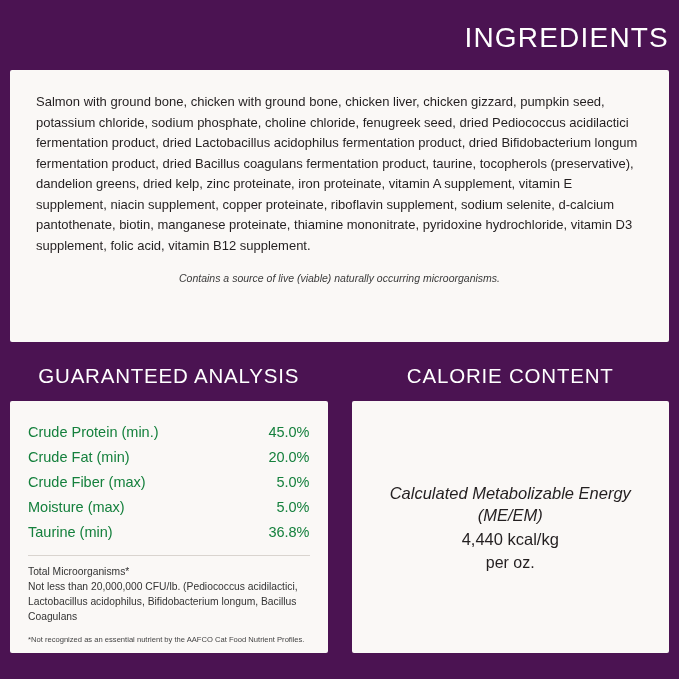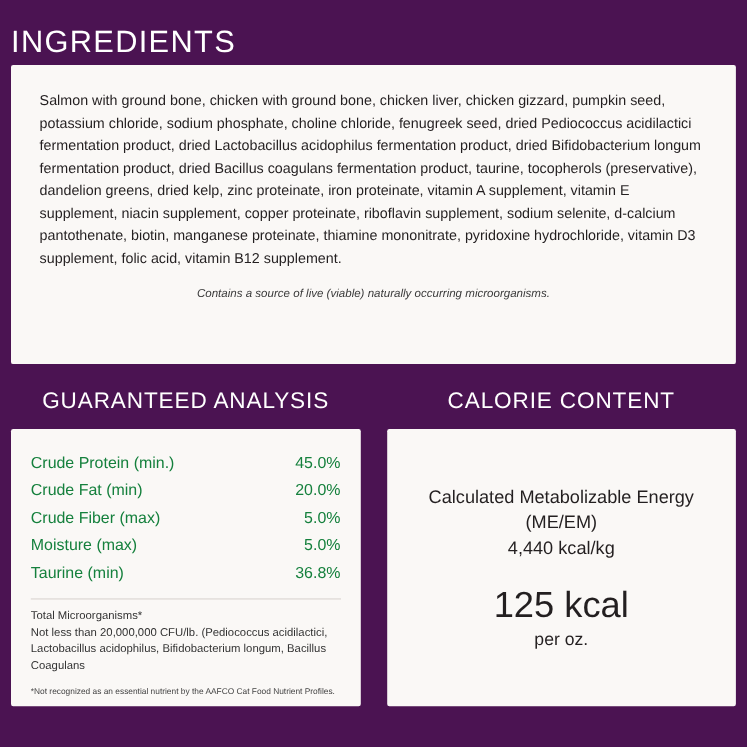--- a/index.html
+++ b/index.html
@@ -18,27 +18,27 @@
     position: relative;
     width: 679px;
     height: 679px;
     box-sizing: border-box;
     padding: 0 10px;
     background: #4b1352;
   }
 
   
   .ingredients-title {
-    text-align: left;
+    text-align: right;
     font-size: 28px;
     letter-spacing: 1.2px;
     font-weight: 400;
     color: #ffffff;
     padding-top: 22px;
-    padding-bottom: 5px;
+    padding-bottom: 16px;
   }
   .ingredients-card {
     background: #faf8f6;
     color: #2b2b2b;
     border-radius: 2px;
     padding: 22px 26px 14px 26px;
     box-sizing: border-box;
     height: 272px;
   }
   .ingredients-body {
@@ -124,20 +124,21 @@
     display: flex;
     flex-direction: column;
     align-items: center;
     justify-content: center;
     text-align: center;
   }
   .cal-me {
     font-size: 16.5px;
     line-height: 1.35;
     color: #231f20;
+    font-style: italic;
   }
   .cal-kcalkg {
     font-size: 16.5px;
     line-height: 1.35;
     color: #231f20;
     margin-top: 2px;
   }
   .cal-big {
     font-size: 33px;
     margin-top: 22px;
@@ -201,19 +202,18 @@
 
         <div class="ga-foot">*Not recognized as an essential nutrient by the AAFCO Cat Food Nutrient Profiles.</div>
       </div>
     </div>
 
     <div class="col">
       <div class="col-title">CALORIE CONTENT</div>
       <div class="panel cal-panel">
         <div class="cal-me">Calculated Metabolizable Energy (ME/EM)</div>
         <div class="cal-kcalkg">4,440 kcal/kg</div>
-        <div class="cal-big">125 kcal</div>
         <div class="cal-per">per oz.</div>
       </div>
     </div>
 
   </div>
 </div>
 
 </body></html>

